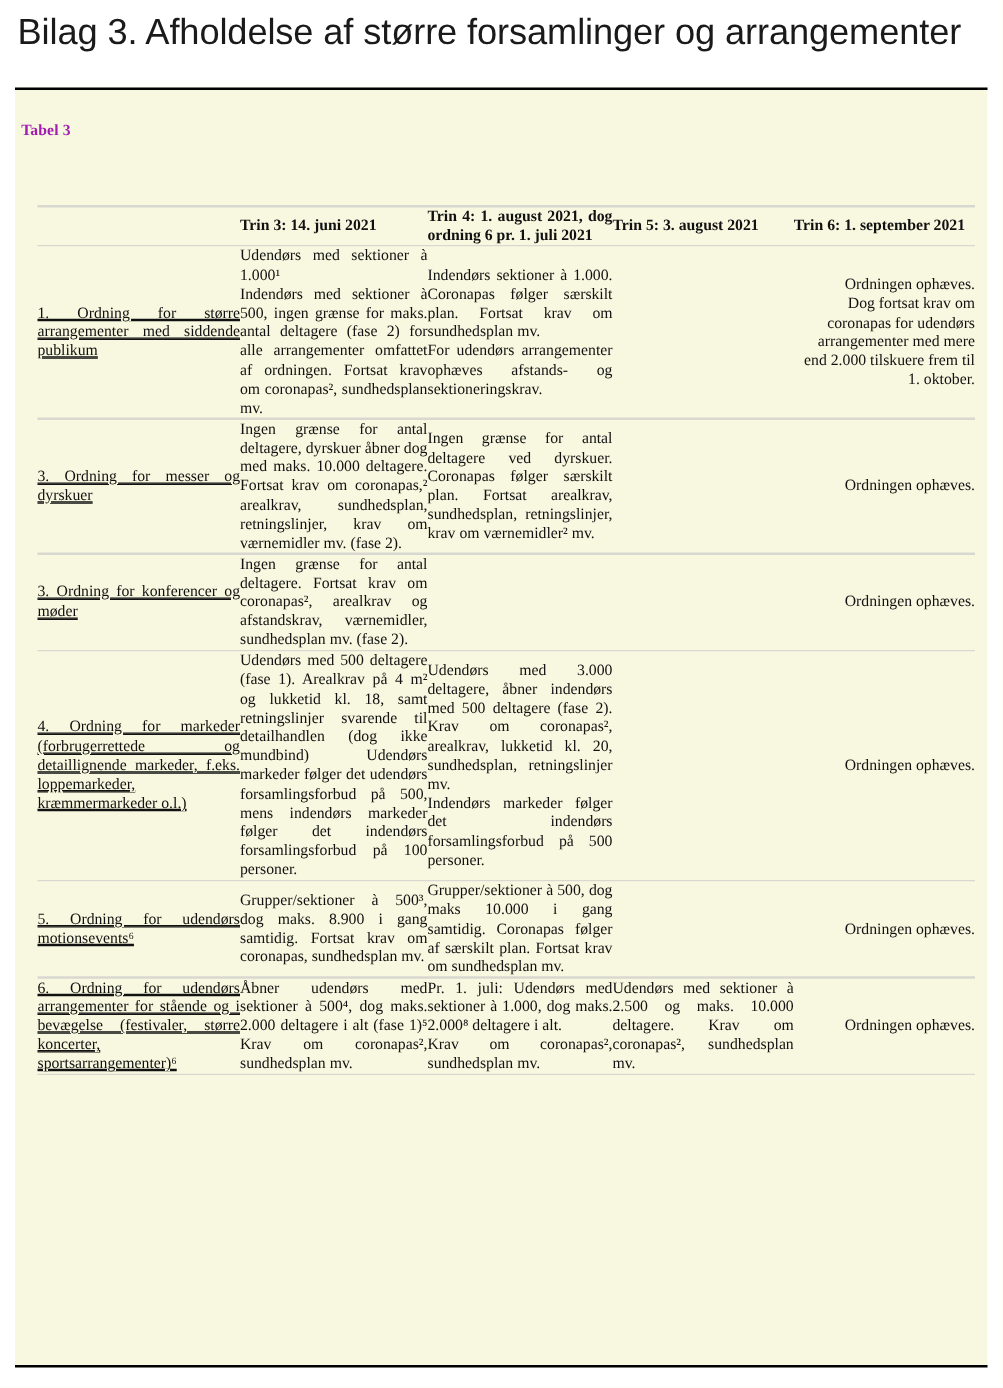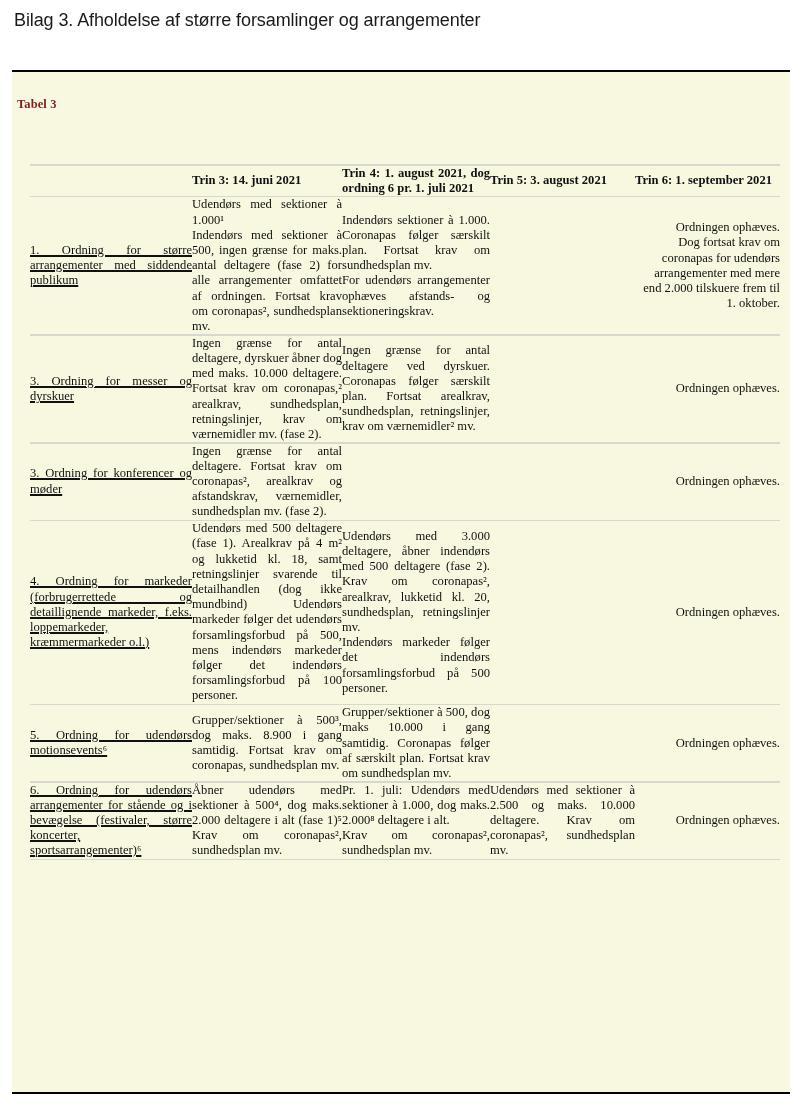--- a/index.html
+++ b/index.html
@@ -15,21 +15,21 @@
     overflow: hidden;
   }
 
   
   .page-heading {
     position: absolute;
     left: 14px;
     top: 10px;
     width: 770px;
     font-family: "Liberation Sans", "DejaVu Sans", sans-serif;
-    font-size: 18px;
+    font-size: 29px;
     font-weight: 400;
     color: #1a1a1a;
     letter-spacing: -0.1px;
     white-space: nowrap;
   }
 
   
   .table-panel {
     position: absolute;
     left: 12px;
@@ -49,21 +49,21 @@
   .rule-top  { top: 0; }
   .rule-bottom { bottom: 0; }
 
   .caption-label {
     position: absolute;
     left: 5px;
     top: 27px;
     font-family: "Liberation Serif", "DejaVu Serif", serif;
     font-weight: bold;
     font-size: 12.5px;
-    color: #7f1d1d;
+    color: #a21caf;
     letter-spacing: 0.1px;
   }
   .caption-title {
     position: absolute;
     left: 22px;
     top: 44px;
     width: 742px;
     font-weight: bold;
     font-size: 13.6px;
     line-height: 17px;

